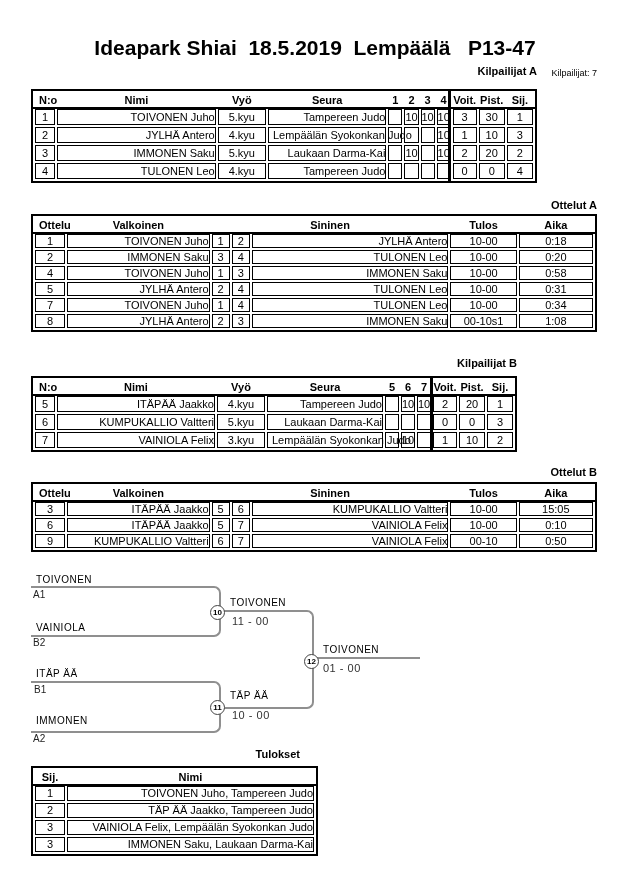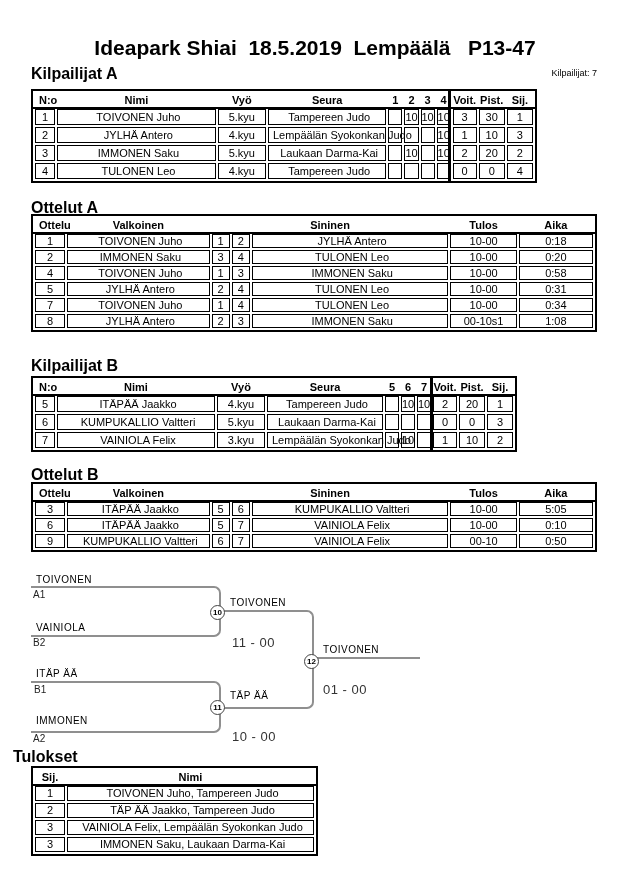--- a/index.html
+++ b/index.html
@@ -3,38 +3,38 @@
 <meta charset="utf-8">
 <style>
   html,body{margin:0;padding:0;}
   body{
     width:630px;height:891px;background:#fff;color:#000;
     font-family:"Liberation Sans","DejaVu Sans",sans-serif;
     position:relative;overflow:hidden;
   }
   .abs{position:absolute;}
   .title{left:0;top:36px;width:630px;text-align:center;font-size:21px;font-weight:bold;white-space:pre;}
-  .sec-title{font-size:16px;font-weight:bold;text-align:left;}
+  .sec-title{font-size:11px;font-weight:bold;text-align:right;}
   .count-label{font-size:9px;right:33px;top:68px;}
 
   .tbl-wrap{position:absolute;}
   table{border-collapse:separate;border-spacing:2px;border:2px solid #000;table-layout:fixed;background:#fff;}
   th{font-weight:bold;font-size:11px;padding:0;height:14px;line-height:14px;text-align:center;white-space:nowrap;overflow:visible;}
   td{border:1px solid #000;font-size:11px;padding:0;text-align:center;white-space:nowrap;overflow:visible;line-height:14px;height:14px;}
   .pool td,.res td{height:14px;line-height:14px;}
   .mat td{height:12px;line-height:12px;}
   .res td{height:13px;line-height:13px;}
-  th.l,td.l{text-align:center;padding-left:4px;}
+  th.l,td.l{text-align:right;padding-left:4px;}
   .hrule{position:absolute;left:0;right:0;top:18px;height:2px;background:#000;}
   .vrule{position:absolute;top:0;bottom:0;width:3px;background:#000;}
 
   
   .bk-name{position:absolute;font-size:10px;letter-spacing:.5px;white-space:nowrap;}
   .bk-code{position:absolute;font-size:10px;color:#222;}
-  .bk-score{position:absolute;font-size:13px;color:#333;letter-spacing:.5px;margin-top:20px;}
+  .bk-score{position:absolute;font-size:11px;color:#333;letter-spacing:.5px;}
   .bk-line{position:absolute;}
   .bk-down{border-top:2px solid #8f8f8f;border-right:2px solid #8f8f8f;border-top-right-radius:7px;}
   .bk-up{border-bottom:2px solid #8f8f8f;border-right:2px solid #8f8f8f;border-bottom-right-radius:7px;}
   .bk-flat{height:2px;background:#8f8f8f;}
   .bk-circle{position:absolute;width:13px;height:13px;border:1px solid #444;border-radius:50%;background:#fff;
     font-size:8px;font-weight:bold;text-align:center;line-height:13px;z-index:2;}
 </style>
 </head>
 <body>
 
@@ -327,21 +327,21 @@
     </thead>
     <tbody>
 
         <tr>
           <td>3</td>
           <td class="l">ITÄPÄÄ Jaakko</td>
           <td>5</td>
           <td>6</td>
           <td class="l">KUMPUKALLIO Valtteri</td>
           <td>10-00</td>
-          <td>5:05</td>
+          <td>15:05</td>
         </tr>
 
         <tr>
           <td>6</td>
           <td class="l">ITÄPÄÄ Jaakko</td>
           <td>5</td>
           <td>7</td>
           <td class="l">VAINIOLA Felix</td>
           <td>10-00</td>
           <td>0:10</td>

